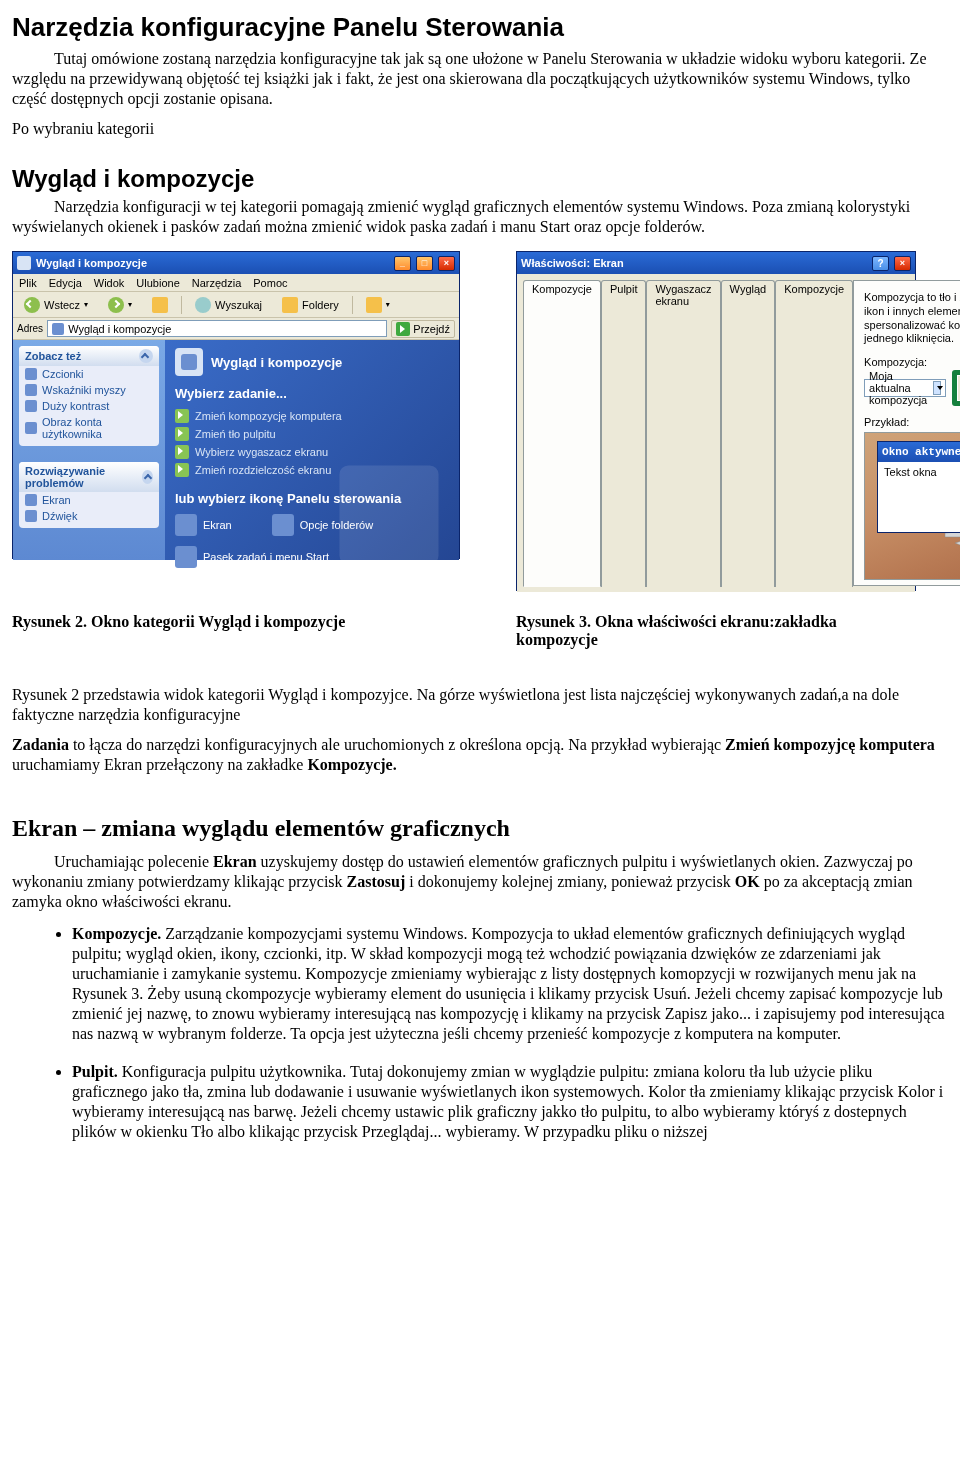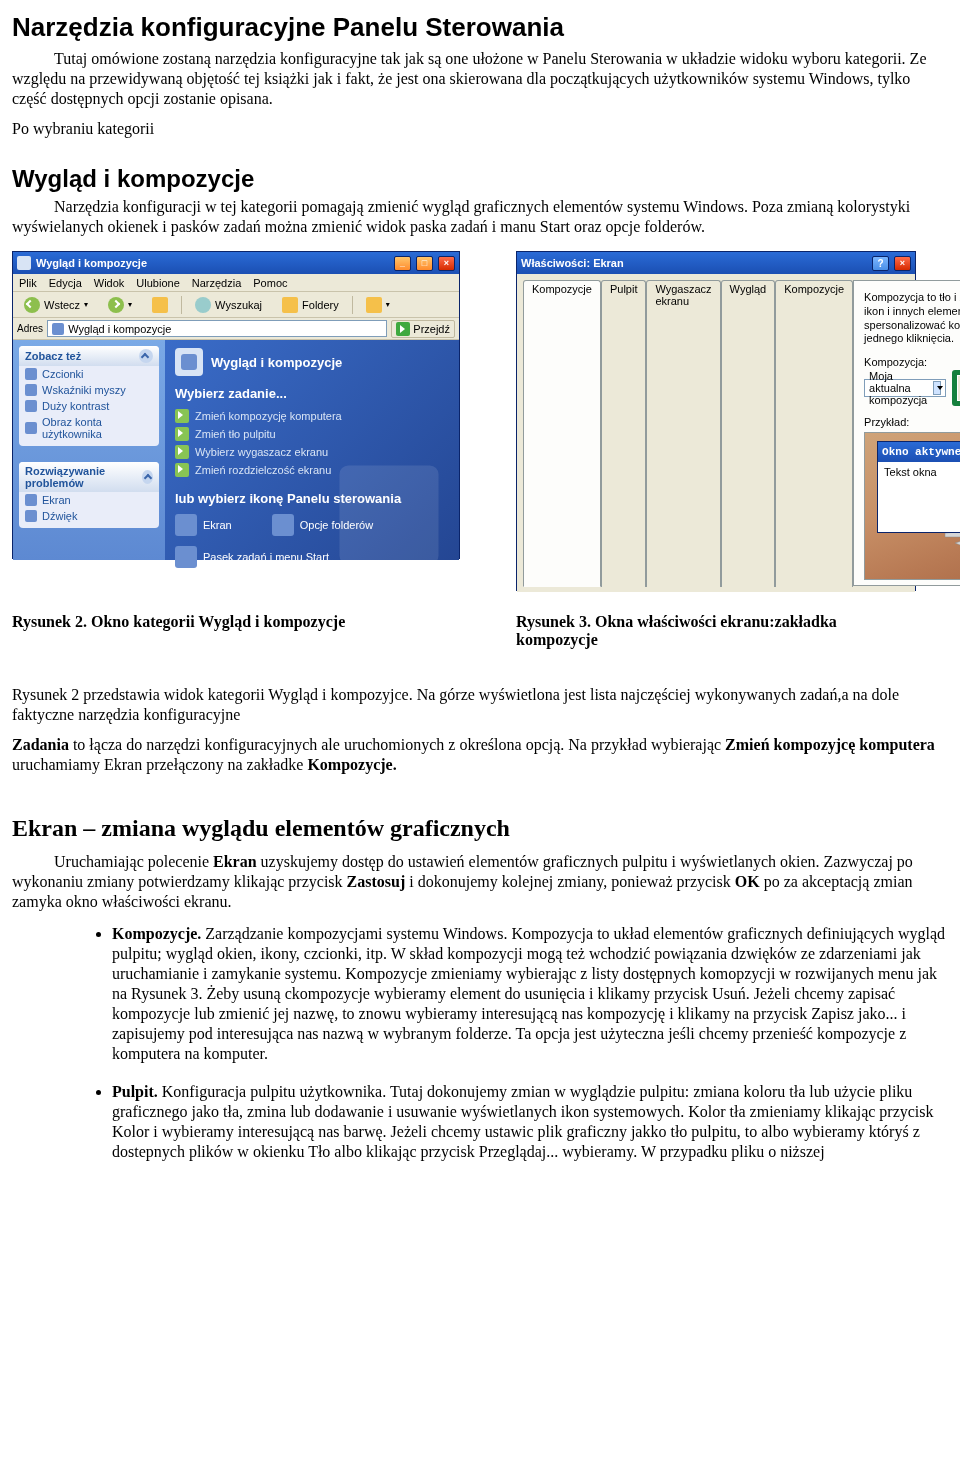--- a/index.html
+++ b/index.html
@@ -42,21 +42,21 @@
     display: flex;
     gap: 56px;
     align-items: flex-start;
     margin: 10px 0 36px 0;
   }
   .caption-row > div { font-weight: bold; }
   .caption-row .cap1 { width: 448px; }
   .caption-row .cap2 { width: 400px; }
   .cap-label { font-weight: bold; }
   ul.bullets { margin: 12px 0 0 0; padding-left: 60px; }
-  ul.bullets > li { margin-bottom: 18px; line-height: 1.25; margin-left: 40px; }
+  ul.bullets > li { margin-bottom: 18px; line-height: 1.25; }
   b { font-weight: bold; }
 
   
   .win {
     font-family: Tahoma, Arial, sans-serif;
     font-size: 11px;
     color: #000;
     border: 1px solid #0a246a;
   }
   .win1 { width: 448px; height: 308px; }

